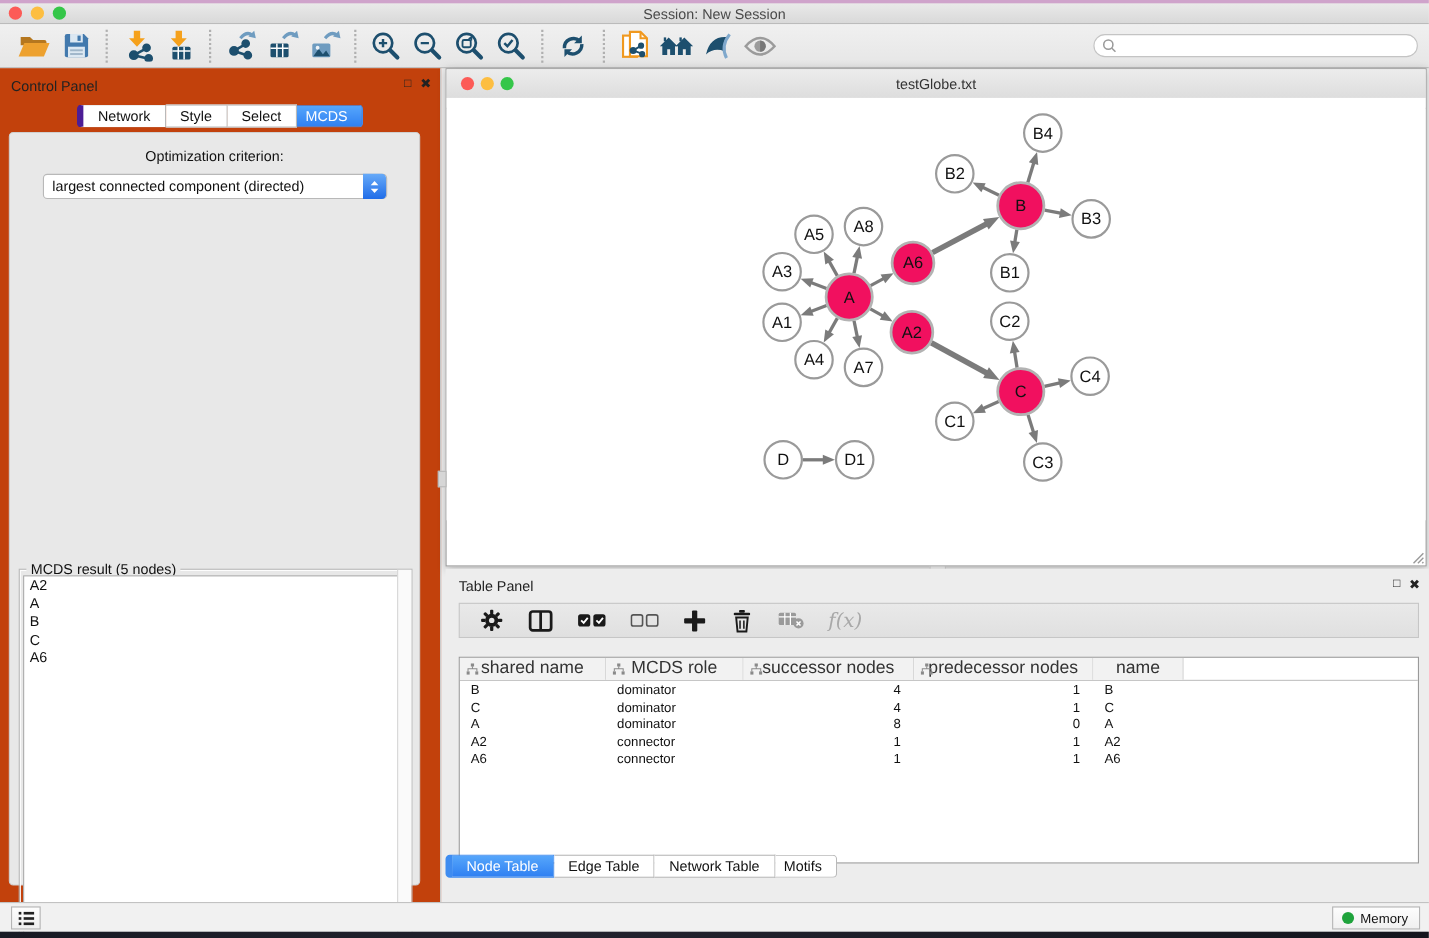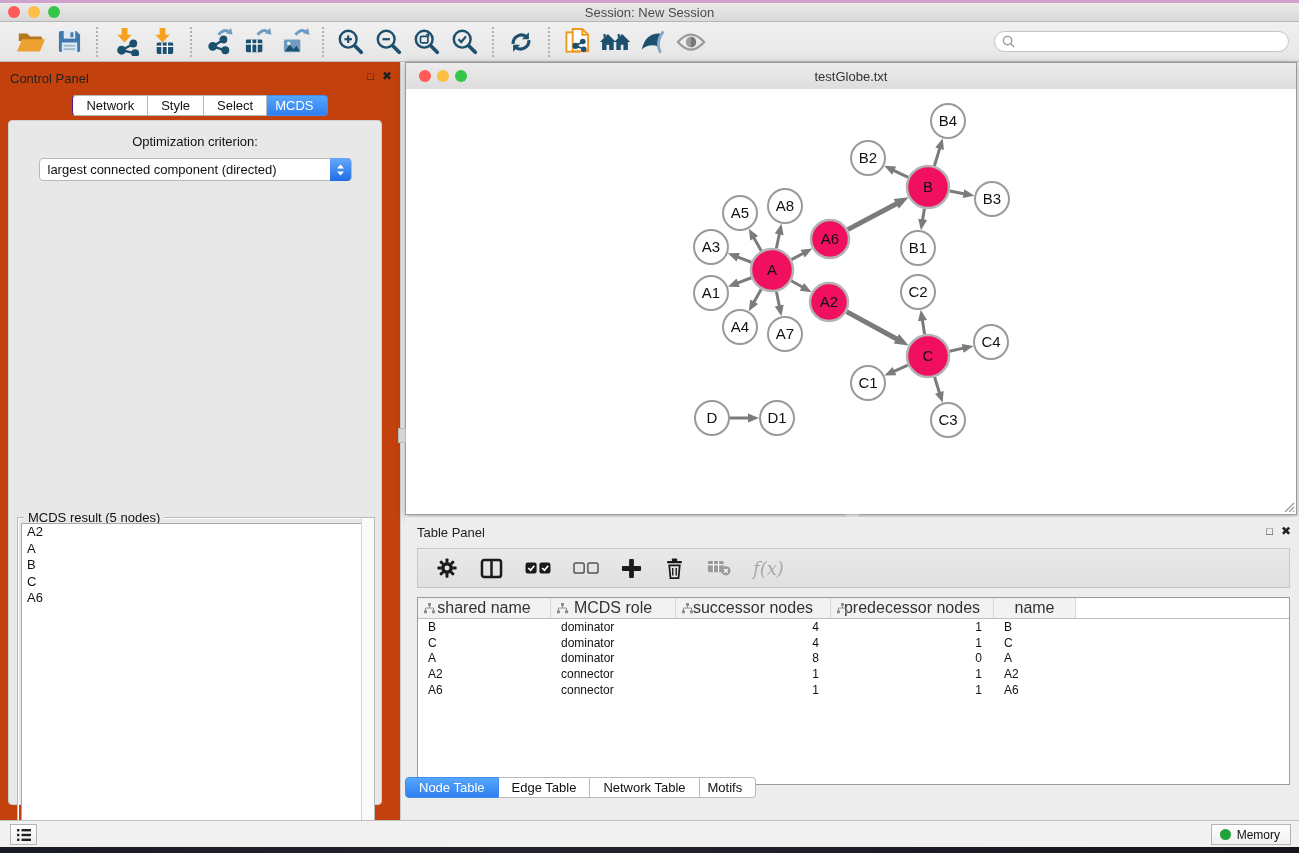--- a/index.html
+++ b/index.html
@@ -30,21 +30,21 @@
   
   .control-panel { position:absolute; left:0; top:62px; width:401px; height:758px; background:#c2410c;
     border-right:1px solid #cccccc; }
   .cp-header { position:absolute; left:10px; top:9px; font-size:13px; color:#222; }
   .panel-btns { position:absolute; right:8px; top:7px; display:flex; gap:8px; align-items:center; }
   .panel-btn { font-size:12px; color:#222; line-height:14px; cursor:default; }
   .panel-btn.float { font-size:11px; }
   .cp-tabs { position:absolute; left:0; top:33px; width:100%; display:flex; justify-content:center; }
   .tab { height:21px; line-height:19px; padding:0 13px; background:#fff; border:1px solid #b9b9b9;
     border-left:none; font-size:13px; color:#111; cursor:default; }
-  .tab:first-child { border-left:1px solid #4c1d95; border-radius:4px 0 0 4px; }
+  .tab:first-child { border-left:6px solid #4c1d95; border-radius:4px 0 0 4px; }
   .tab:last-child { border-radius:0 4px 4px 0;padding-left:8px; }
   .tab.active { background:linear-gradient(#56a6fb,#2f80f2); color:#fff; border-color:#3f8cf0; }
   .cp-content { position:absolute; left:8px; top:58px; width:374px; height:685px;
     background:#e8e8e8; border:1px solid #cfcfcf; border-radius:4px; }
   .opt-label { margin-top:13px; text-align:center; font-size:13px; color:#111; }
   .dropdown { position:relative; margin:9px auto 0; width:313px; height:23px; background:#fff;
     border:1px solid #b8b8b8; border-radius:4px; font-size:13px; color:#111;
     display:flex; align-items:center; padding-left:8px; cursor:default; }
   .dd-stepper { position:absolute; right:0; top:-1px; width:21px; height:23px; border-radius:0 4px 4px 0;
     background:linear-gradient(#67aaf8,#1f6ce8); display:flex; align-items:center; justify-content:center; }
@@ -74,21 +74,21 @@
   .resize-grip { position:absolute; right:1px; bottom:1px; width:14px; height:14px; }
 
   .split-handle-v { position:absolute; left:398px; top:428px; width:8px; height:15px;
     background:#d6d6d6; border:1px solid #b9b9b9; }
   .split-handle-h { position:absolute; left:845px; top:514px; width:15px; height:8px;
     background:#d6d6d6; border:1px solid #b9b9b9; }
 
   
   .table-panel { position:absolute; left:405px; top:517px; width:894px; height:303px; background:#ededed; }
   .tp-header { position:absolute; left:12px; top:8px; font-size:13px; color:#222; }
-  .tp-toolbar { position:absolute; left:12px; top:31px; width:873px; height:40px;
+  .tp-toolbar { position:absolute; left:12px; top:31px; width:873px; height:32px;
     background:linear-gradient(#e9e9e9,#e0e0e0); border:1px solid #c6c6c6;
     display:flex; align-items:center; gap:22px; padding-left:18px; }
   .tp-tool { display:flex; align-items:center; justify-content:center; cursor:default; }
   .fx { font-family:"DejaVu Serif", serif; font-style:italic; font-size:18px; color:#a8a8a8; }
   .node-table { position:absolute; left:12px; top:80px; width:873px; height:188px; background:#fff;
     border:1px solid #9a9a9a; overflow:hidden; }
   .nt-header { display:flex; height:21px; border-bottom:1px solid #c0c0c0; }
   .nt-hcell { background:#f2f2f2; border-right:1px solid #d8d8d8; display:flex; align-items:center;
     justify-content:center; gap:5px; font-size:16px; color:#333; position:relative; }
   .nt-hcell .sort-icon { position:absolute; left:6px; top:5px; }

